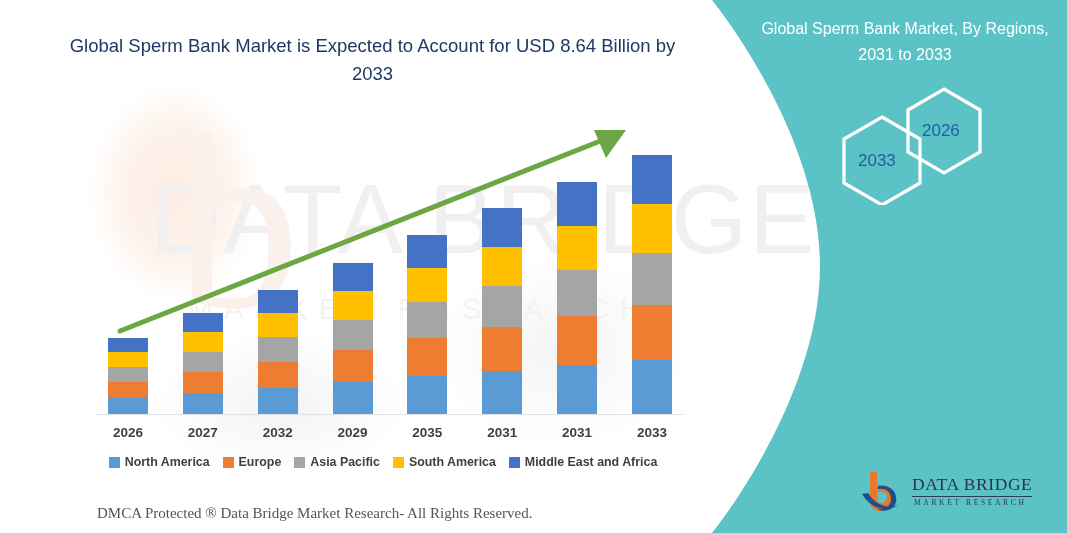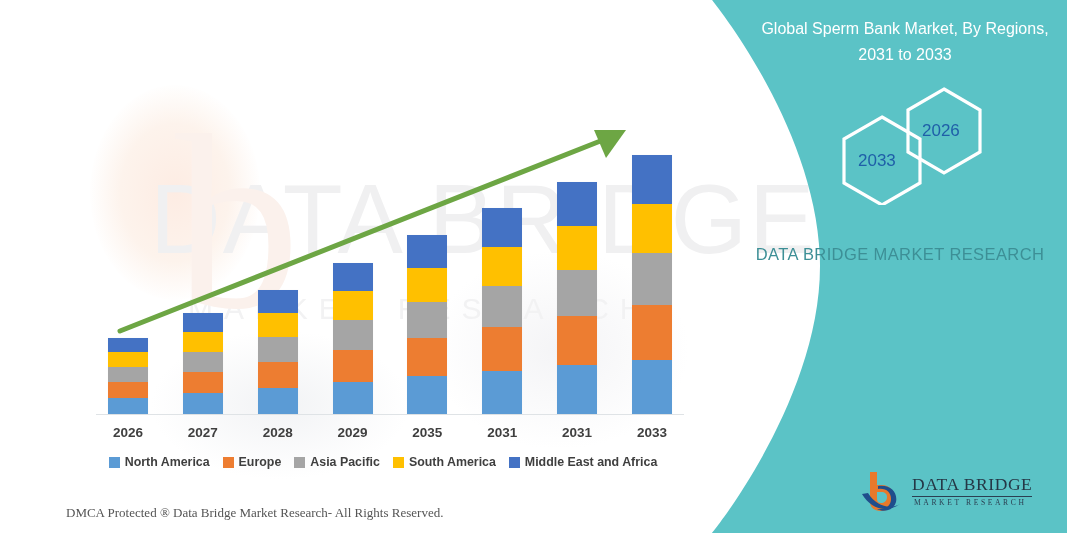--- a/index.html
+++ b/index.html
@@ -37,21 +37,21 @@
   .arrow-svg{position:absolute;left:78px;top:100px;width:610px;height:260px;pointer-events:none;}
 
   
   .legend{position:absolute;left:78px;top:455px;width:610px;display:flex;justify-content:center;align-items:center;gap:13px;flex-wrap:nowrap;}
   .leg-item{display:flex;align-items:center;gap:5px;white-space:nowrap;}
   .leg-sw{width:11px;height:11px;flex:0 0 11px;}
   .leg-txt{font-size:12.4px;font-weight:bold;color:#3f3f3f;}
 
   
   .footer{position:absolute;left:0;top:505px;width:712px;height:22px;}
-  .foot-l{position:absolute;left:66px;top:0;font-family:"Liberation Serif",serif;font-size:13px;color:#555;white-space:nowrap;}
+  .foot-l{position:absolute;left:97px;top:0;font-family:"Liberation Serif",serif;font-size:15px;color:#555;white-space:nowrap;}
   .foot-r{position:absolute;left:400px;top:0;font-family:"Liberation Serif",serif;font-size:9.2px;color:#555;white-space:nowrap;}
 
   
   .panel-svg{position:absolute;left:700px;top:0;width:367px;height:533px;}
   .panel-content{position:absolute;left:700px;top:0;width:367px;height:533px;}
   .panel-title{position:absolute;left:60px;top:16px;width:290px;text-align:center;color:#ffffff;
                font-size:16px;line-height:26px;font-weight:400;}
   .hexwrap{position:absolute;left:30px;top:85px;width:310px;height:120px;}
   .hex-label{position:absolute;color:#1f5fa8;font-size:17px;font-weight:400;}
   .brand{position:absolute;left:55px;top:240px;width:290px;text-align:center;color:#3d8f96;
@@ -69,20 +69,21 @@
   <div class="blob blob-peach"></div>
   <div class="blob blob-grey"></div>
   <div class="blob blob-grey2"></div>
 
   <div class="wm-wrap">
     <div class="wm-b">b</div>
     <div class="wm-big">DATA BRIDGE</div>
     <div class="wm-small">MARKET RESEARCH</div>
   </div>
 
+  <div class="title">Global Sperm Bank Market is Expected to Account for USD 8.64 Billion by 2033</div>
 
   <div class="chart">
     <div class="axis-line"></div>
     <div class="bars" id="bars">
         <div class="bar-col">
           <div class="bar">
             <div class="seg" style="height: 14px; background: rgb(68, 114, 196);"></div>
             <div class="seg" style="height: 15px; background: rgb(255, 192, 0);"></div>
             <div class="seg" style="height: 15px; background: rgb(165, 165, 165);"></div>
             <div class="seg" style="height: 16px; background: rgb(237, 125, 49);"></div>
@@ -149,21 +150,21 @@
             <div class="seg" style="height: 49px; background: rgb(255, 192, 0);"></div>
             <div class="seg" style="height: 52px; background: rgb(165, 165, 165);"></div>
             <div class="seg" style="height: 55px; background: rgb(237, 125, 49);"></div>
             <div class="seg" style="height: 54px; background: rgb(91, 155, 213);"></div>
           </div>
         </div>
       </div>
     <div class="xlabels" id="xlabels">
         <div class="xlabel">2026</div>
         <div class="xlabel">2027</div>
-        <div class="xlabel">2028</div>
+        <div class="xlabel">2032</div>
         <div class="xlabel">2029</div>
         <div class="xlabel">2035</div>
         <div class="xlabel">2031</div>
         <div class="xlabel">2031</div>
         <div class="xlabel">2033</div>
       </div>
   </div>
 
   <svg class="arrow-svg" viewBox="0 0 610 260">
     <line id="arrow-line" x1="42" y1="231" x2="530" y2="38" stroke="#6DA644" stroke-width="5" stroke-linecap="round"></line>
@@ -206,21 +207,20 @@
 
     <div class="hexwrap">
       <svg width="310" height="120" viewBox="0 0 310 120">
         <polygon points="214,4 250,25 250,67 214,88 178,67 178,25" fill="none" stroke="#ffffff" stroke-width="3.2"></polygon>
         <polygon points="152,32 190,54 190,98 152,120 114,98 114,54" fill="none" stroke="#ffffff" stroke-width="3.2"></polygon>
       </svg>
       <div class="hex-label" style="left:192px;top:36px;">2026</div>
       <div class="hex-label" style="left:128px;top:66px;">2033</div>
     </div>
 
-    <div class="brand">DATA BRIDGE MARKET RESEARCH</div>
 
     <div class="logo">
       <svg width="48" height="46" viewBox="0 0 48 46">
         <path d="M10,4 L10,34 C10,40 15,43 21,43 C29,43 34,37 34,29 C34,22 29,17 22,17 L16,17 L16,24 L21,24 C25,24 27,26 27,29 C27,33 24,35 21,35 C17,35 17,32 17,29 L17,4 Z" fill="#E8792B"></path>
         <path d="M2,26 C10,40 26,46 40,36 C30,42 16,38 8,25 Z" fill="#1F4E8C"></path>
         <path d="M18,18 C30,16 38,24 36,34 C34,42 24,45 17,41 C25,42 31,38 31,31 C31,24 26,20 18,21 Z" fill="#1F4E8C"></path>
       </svg>
       <div class="logo-txt1">DATA BRIDGE</div>
       <div class="logo-rule"></div>
       <div class="logo-txt2">MARKET RESEARCH</div>

